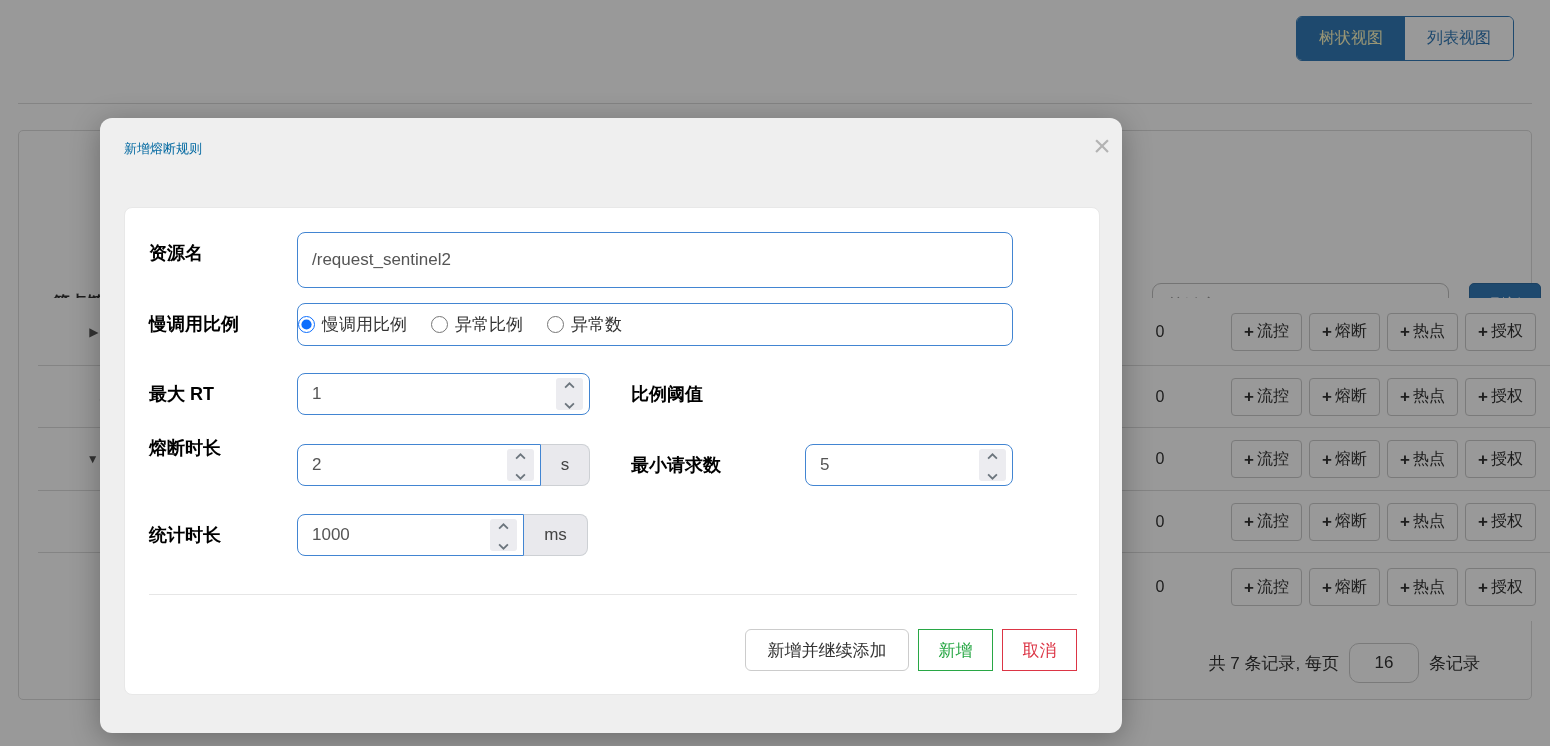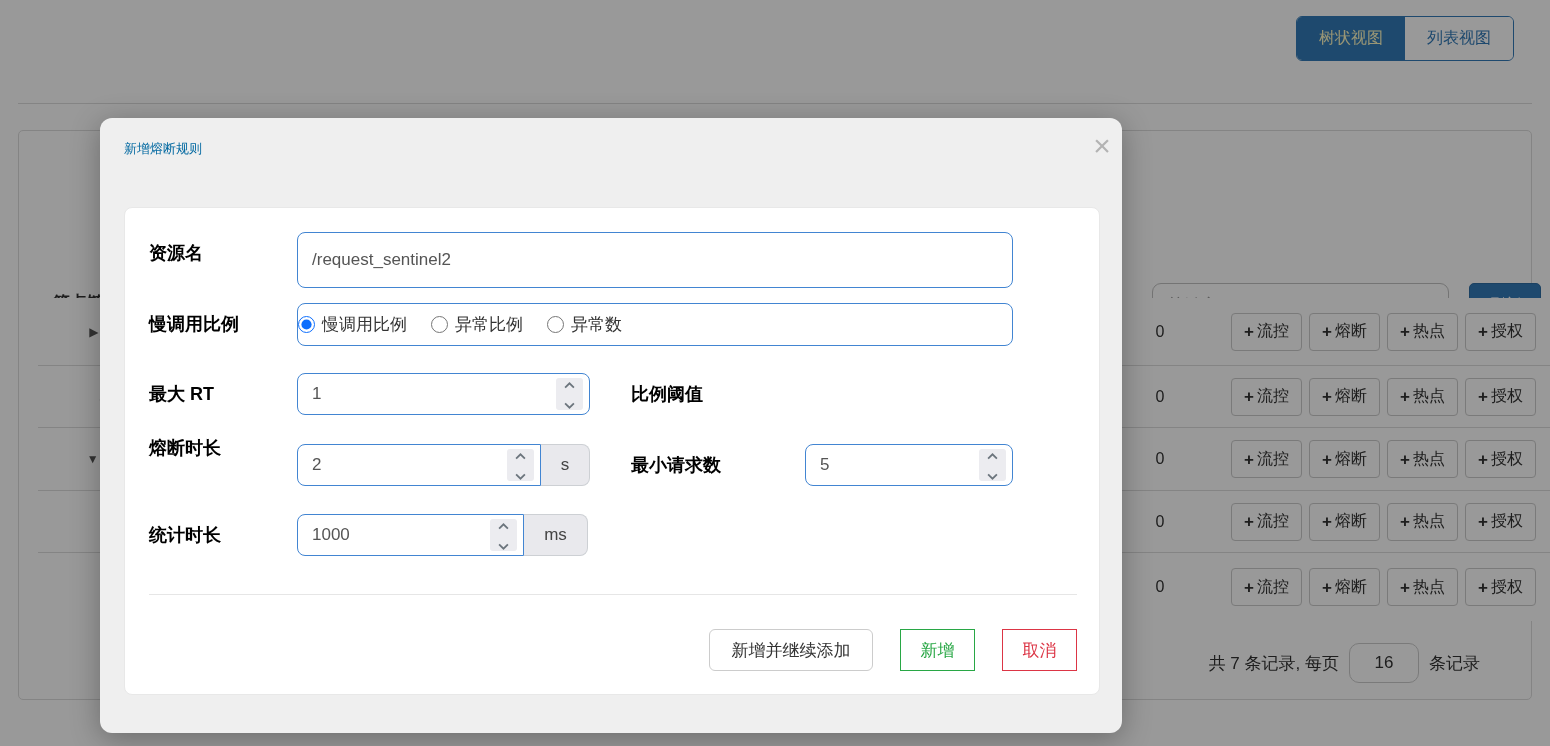--- a/index.html
+++ b/index.html
@@ -48,21 +48,21 @@
   .in-text { border:none; outline:none; background:transparent; font-size:17px; color:#555; font-family:inherit; width:100%; padding:0 14px; }
   .spin { position:absolute; right:6px; top:50%; transform:translateY(-50%); width:27px; height:32px; background:#ececf0; border-radius:3px; display:flex; flex-direction:column; align-items:center; justify-content:center; gap:2px; cursor:pointer; }
   .addon { position:absolute; background:#e9e9ed; border:1px solid #cdd0d4; border-left:none; border-radius:0 8px 8px 0; display:flex; align-items:center; justify-content:center; font-size:17px; color:#444; }
   .in-box.joined { border-top-right-radius:0; border-bottom-right-radius:0; }
 
   .radio-box { position:absolute; left:172px; top:95px; width:716px; height:43px; border:1.5px solid #4285d2; border-radius:8px; background:#fff; display:flex; align-items:center; justify-content:flex-start; gap:24px; }
   .radio-opt { display:flex; align-items:center; gap:7px; font-size:17px; color:#333; cursor:pointer; }
   .radio-opt input { width:17px; height:17px; accent-color:#0d6efd; margin:0; }
 
   .divider { position:absolute; left:24px; top:386px; width:928px; height:1px; background:#e6e6e6; }
-  .m-footer { position:absolute; left:0; top:421px; width:952px; display:flex; justify-content:flex-end; gap:27px; }
+  .m-footer { position:absolute; left:0; top:421px; width:952px; display:flex; justify-content:flex-end; gap:9px; }
   .m-footer button { height:42px; background:#fff; font-size:17px; font-family:inherit; cursor:pointer; border-radius:0; }
   .btn-add-continue { width:164px; border:1px solid #ccc; color:#333; border-radius:6px !important; }
   .btn-add { width:75px; border:1px solid #28a745; color:#28a745; }
   .btn-cancel { width:75px; border:1px solid #dc3545; color:#dc3545; }
 </style>
 </head>
 <body>
 
 <div id="stage">
 

